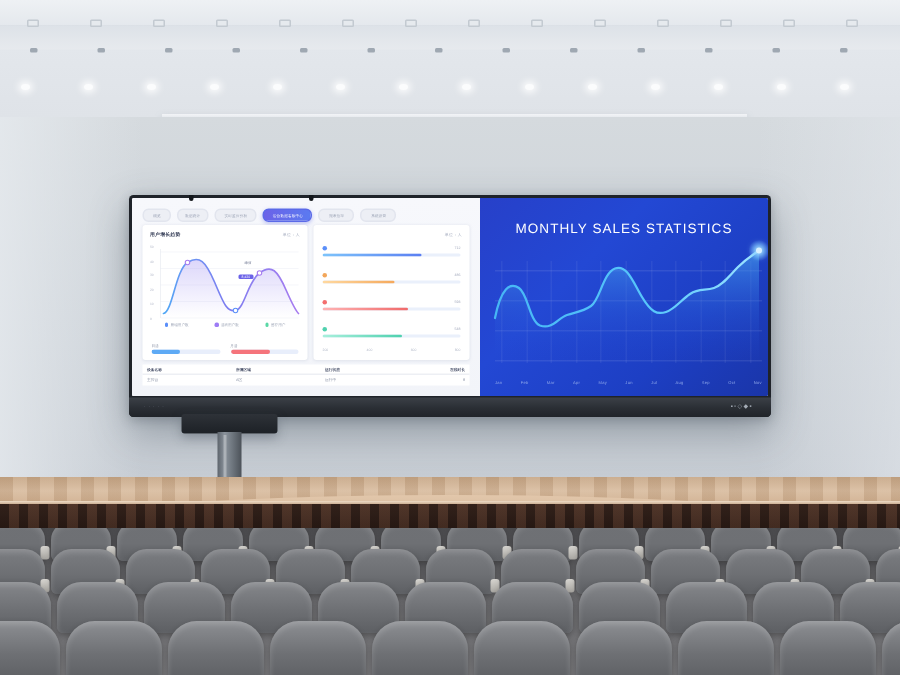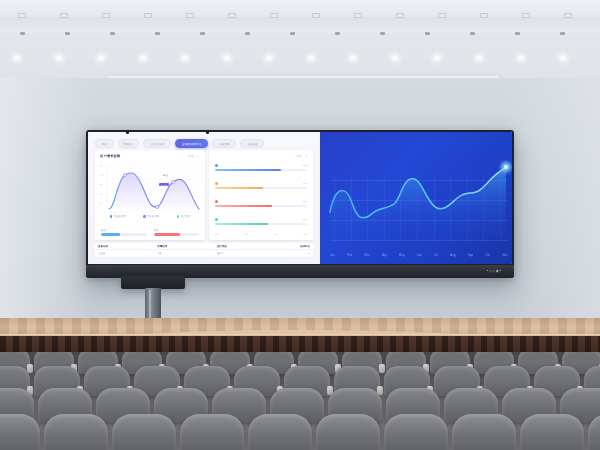--- a/index.html
+++ b/index.html
@@ -386,20 +386,21 @@
             <div class="grid-v" style="left:63.800000000000004px"></div>
             <div class="grid-v" style="left:80.4px"></div>
             <div class="grid-v" style="left:97px"></div>
             <div class="grid-v" style="left:113.60000000000001px"></div>
             <div class="grid-v" style="left:130.20000000000002px"></div>
             <div class="grid-v" style="left:146.8px"></div>
             <div class="grid-v" style="left:163.4px"></div>
             <div class="grid-v" style="left:180px"></div>
           </div>
 
+        <div class="sales-title">MONTHLY SALES STATISTICS</div>
 
         <svg width="192" height="132" viewBox="0 0 192 132" style="position:absolute;left:0;top:0;">
           <defs>
             <linearGradient id="salesFill" x1="0" y1="0" x2="0" y2="1">
               <stop offset="0%" stop-color="#4aa8f0" stop-opacity=".62"></stop>
               <stop offset="55%" stop-color="#2f6ae0" stop-opacity=".26"></stop>
               <stop offset="100%" stop-color="#2348d4" stop-opacity="0"></stop>
             </linearGradient>
             <linearGradient id="salesStroke" x1="0" y1="0" x2="1" y2="0">
               <stop offset="0%" stop-color="#46b6f5"></stop>

